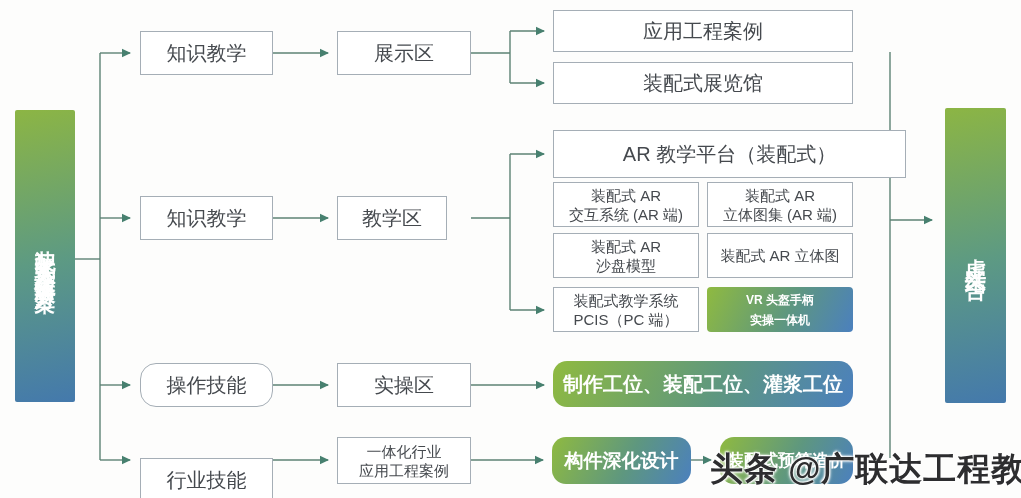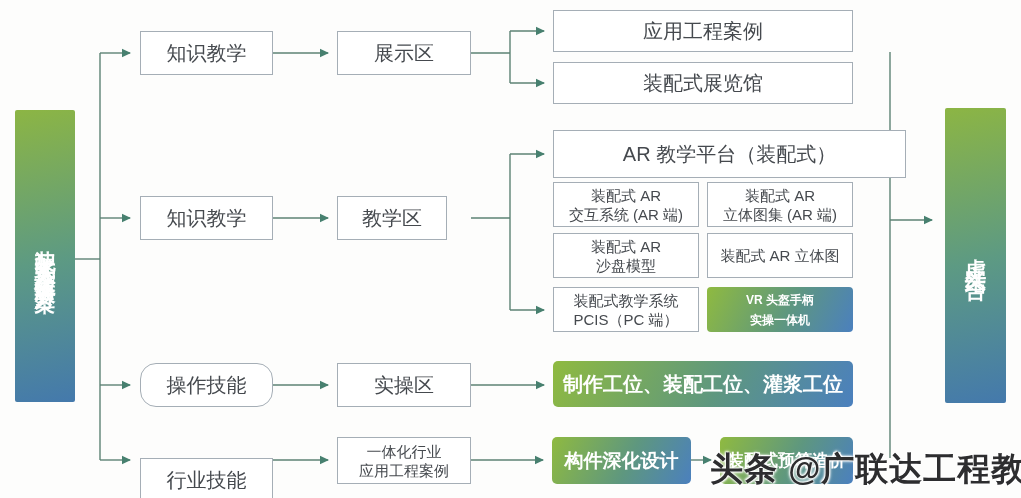--- a/index.html
+++ b/index.html
@@ -31,21 +31,21 @@
     font-size:21px;
   }
   .banner .vtext{
     writing-mode:vertical-rl;
     letter-spacing:4px;
   }
   .gbox{
     background:linear-gradient(115deg,#8FBA40 0%,#5E977F 55%,#4B80BE 100%);
     color:#ffffff;
     font-weight:700;
-    border-radius:5px;
+    border-radius:14px;
     line-height:21px;
   }
   .gbox.sub{font-size:12px;border-radius:4px;line-height:20px;}
   .watermark{
     position:absolute;z-index:3;
     left:710px;top:447px;
     font-size:33px;font-weight:700;
     color:#2D2D2F;letter-spacing:1px;
     white-space:nowrap;
     text-shadow:0 0 2px #fff,0 0 4px #fff,1px 1px 2px #fff,-1px -1px 2px #fff;

